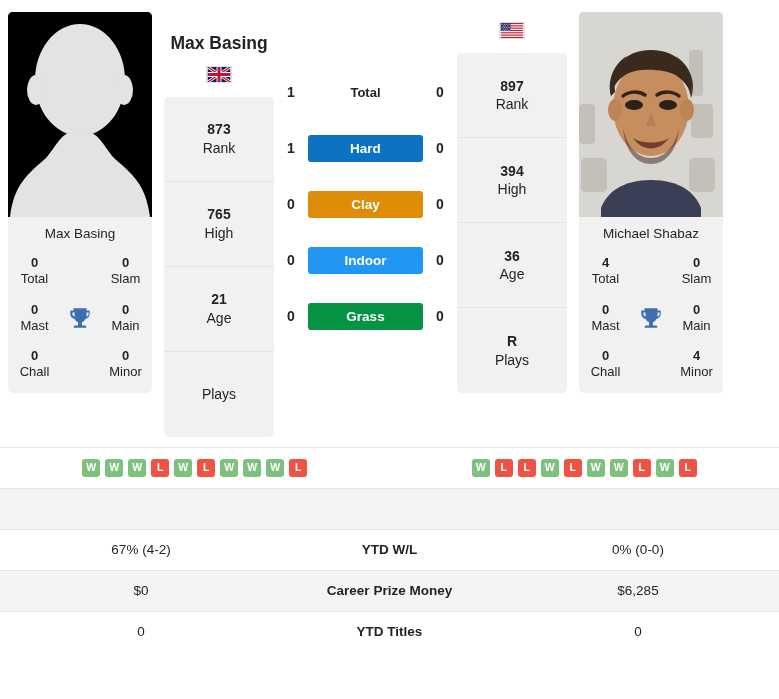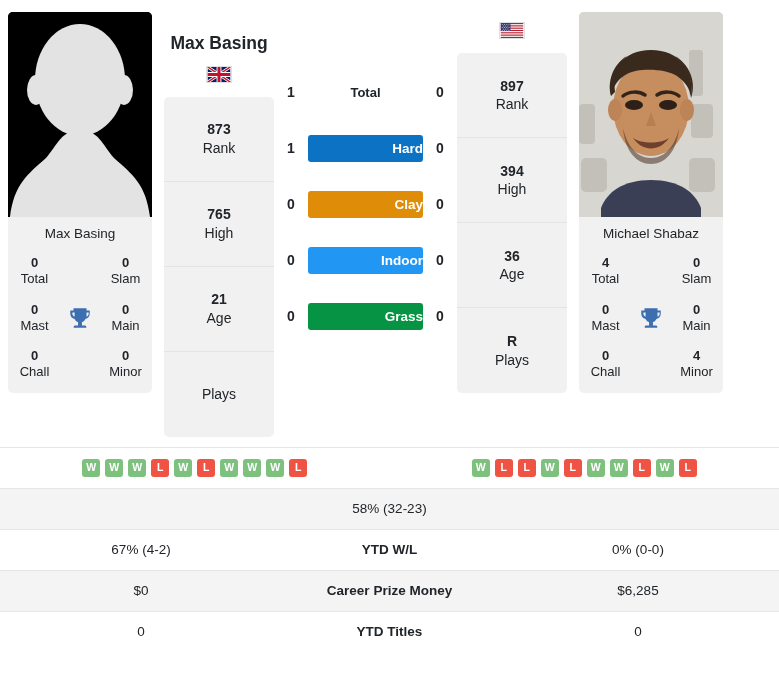--- a/index.html
+++ b/index.html
@@ -119,21 +119,21 @@
   }
   .h2h-label-plain {
     flex: 1; text-align: center;
     font-size: 13px; font-weight: bold; color: #212529;
   }
   .h2h-pill {
     flex: 1;
     margin: 12px 4px;
     padding: 6px 0;
     border-radius: 3px;
-    text-align: right;
+    text-align: center;
     font-size: 13.5px;
     font-weight: bold;
     color: #ffffff;
   }
 
   
   .stats-table { width: 779px; margin-top: 10px; }
   .srow {
     display: flex;
     align-items: center;
@@ -434,21 +434,20 @@
             <span class="fbadge l">L</span>
             <span class="fbadge w">W</span>
             <span class="fbadge w">W</span>
             <span class="fbadge l">L</span>
             <span class="fbadge w">W</span>
             <span class="fbadge l">L</span>
           </div>
         </div>
       </div>
       <div class="srow alt">
-        <div class="scell">58% (32-23)</div>
       </div>
       <div class="srow">
         <div class="scell">67% (4-2)</div>
         <div class="scell mid">YTD W/L</div>
         <div class="scell">0% (0-0)</div>
       </div>
       <div class="srow alt">
         <div class="scell">$0</div>
         <div class="scell mid">Career Prize Money</div>
         <div class="scell">$6,285</div>

